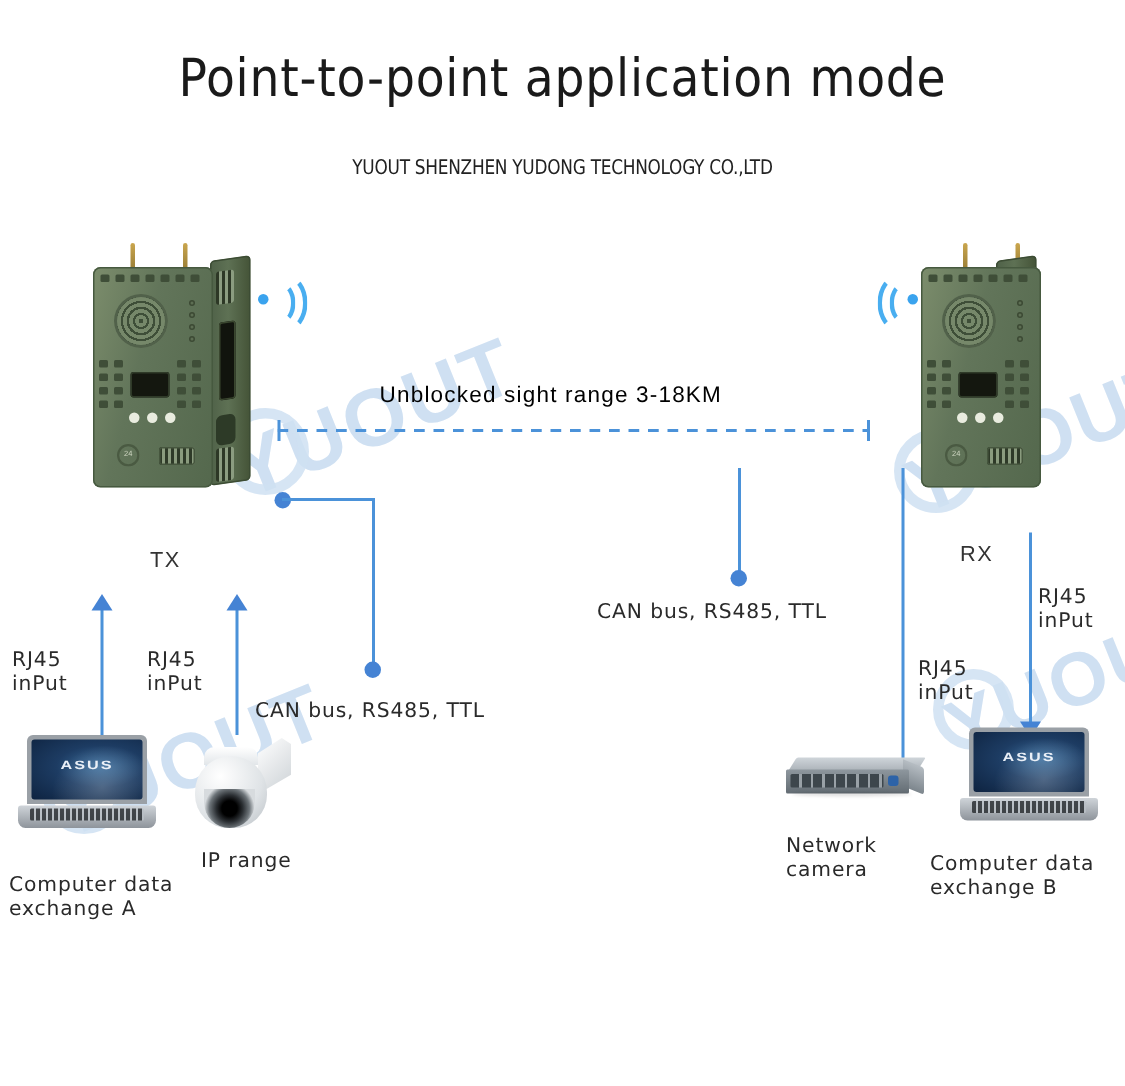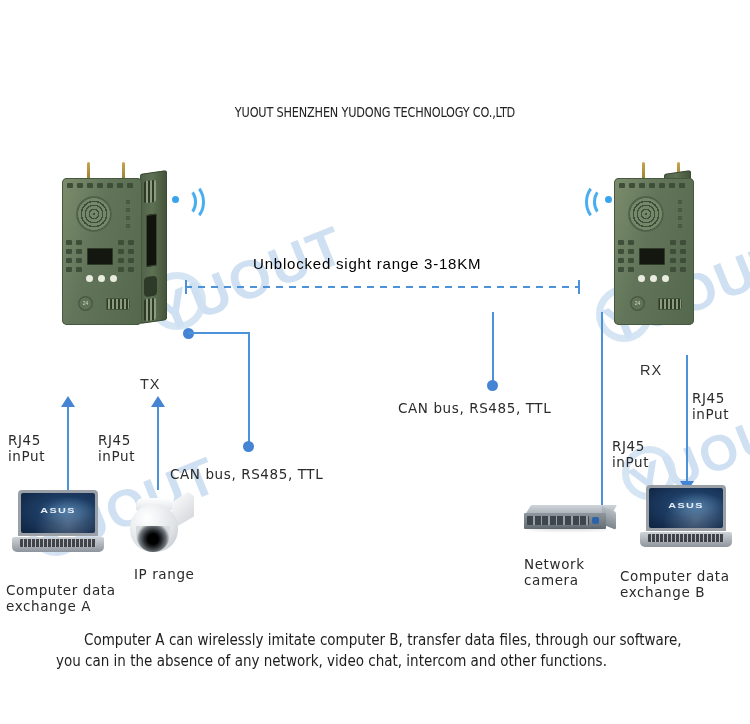--- a/index.html
+++ b/index.html
@@ -206,20 +206,21 @@
     background:linear-gradient(180deg,#b6bdc3,#7c858c);
     transform:skewY(22deg);border-radius:0 2px 2px 0;
   }
   .sw-shadow{position:absolute;left:4px;top:23px;width:80px;height:3px;background:rgba(0,0,0,.12);border-radius:50%;filter:blur(1px);}
 </style>
 </head>
 <body>
 
 <div id="stage">
 
+  <div class="abs" id="page-title">Point-to-point application mode</div>
   <div class="abs" id="company">YUOUT SHENZHEN YUDONG TECHNOLOGY CO.,LTD</div>
 
   <div class="wm" style="left:150px;top:248px;font-size:54px;transform:rotate(-22deg);">YUOUT</div>
   <div class="wm-ring" style="left:148px;top:272px;width:44px;height:44px;"></div>
   <div class="wm" style="left:600px;top:262px;font-size:52px;transform:rotate(-22deg);">YUOUT</div>
   <div class="wm-ring" style="left:596px;top:286px;width:42px;height:42px;"></div>
   <div class="wm" style="left:30px;top:478px;font-size:52px;transform:rotate(-22deg);">YUOUT</div>
   <div class="wm-ring" style="left:28px;top:500px;width:42px;height:42px;"></div>
   <div class="wm" style="left:626px;top:424px;font-size:50px;transform:rotate(-22deg);">YUOUT</div>
   <div class="wm-ring" style="left:622px;top:446px;width:40px;height:40px;"></div>
@@ -345,21 +346,21 @@
     <i style="left:13px;top:6px;width:14px;height:22px;"></i>
     <i style="left:5px;top:1px;width:22px;height:32px;"></i>
   </div>
 
   <div class="abs lbl-lg" style="left:253px;top:255px;white-space:nowrap;">Unblocked sight range 3-18KM</div>
   <div class="abs" id="sight-line">
     <div class="cap" style="left:0;"></div>
     <div class="cap" style="left:393px;"></div>
   </div>
 
-  <div class="abs tag" style="left:100px;top:376px;margin-left:40px;">TX</div>
+  <div class="abs tag" style="left:100px;top:366px;">TX</div>
   <div class="abs tag" style="left:640px;top:362px;">RX</div>
 
   <div class="abs dot" style="left:183px;top:328px;"></div>
   <div class="abs hline" style="left:188px;top:332px;width:62px;"></div>
   <div class="abs vline" style="left:248px;top:332px;height:114px;"></div>
   <div class="abs dot" style="left:243px;top:441px;"></div>
   <div class="abs lbl" style="left:170px;top:466px;white-space:nowrap;">CAN bus, RS485, TTL</div>
 
   <div class="abs vline" style="left:67px;top:406px;height:84px;"></div>
   <div class="abs arrow-up" style="left:61px;top:396px;"></div>
@@ -424,15 +425,14 @@
         <div class="asus">ASUS</div>
       </div>
     </div>
     <div class="base">
         <div class="keys"></div>
       </div>
   </div>
   <div class="abs lbl" style="left:620px;top:568px;">Computer data
 exchange B</div>
 
-  <div class="abs" id="footer-note">Computer A can wirelessly imitate computer B, transfer data files, through our software, you can in the absence of any network, video chat, intercom and other functions.</div>
 
 </div>
 
 </body></html>

